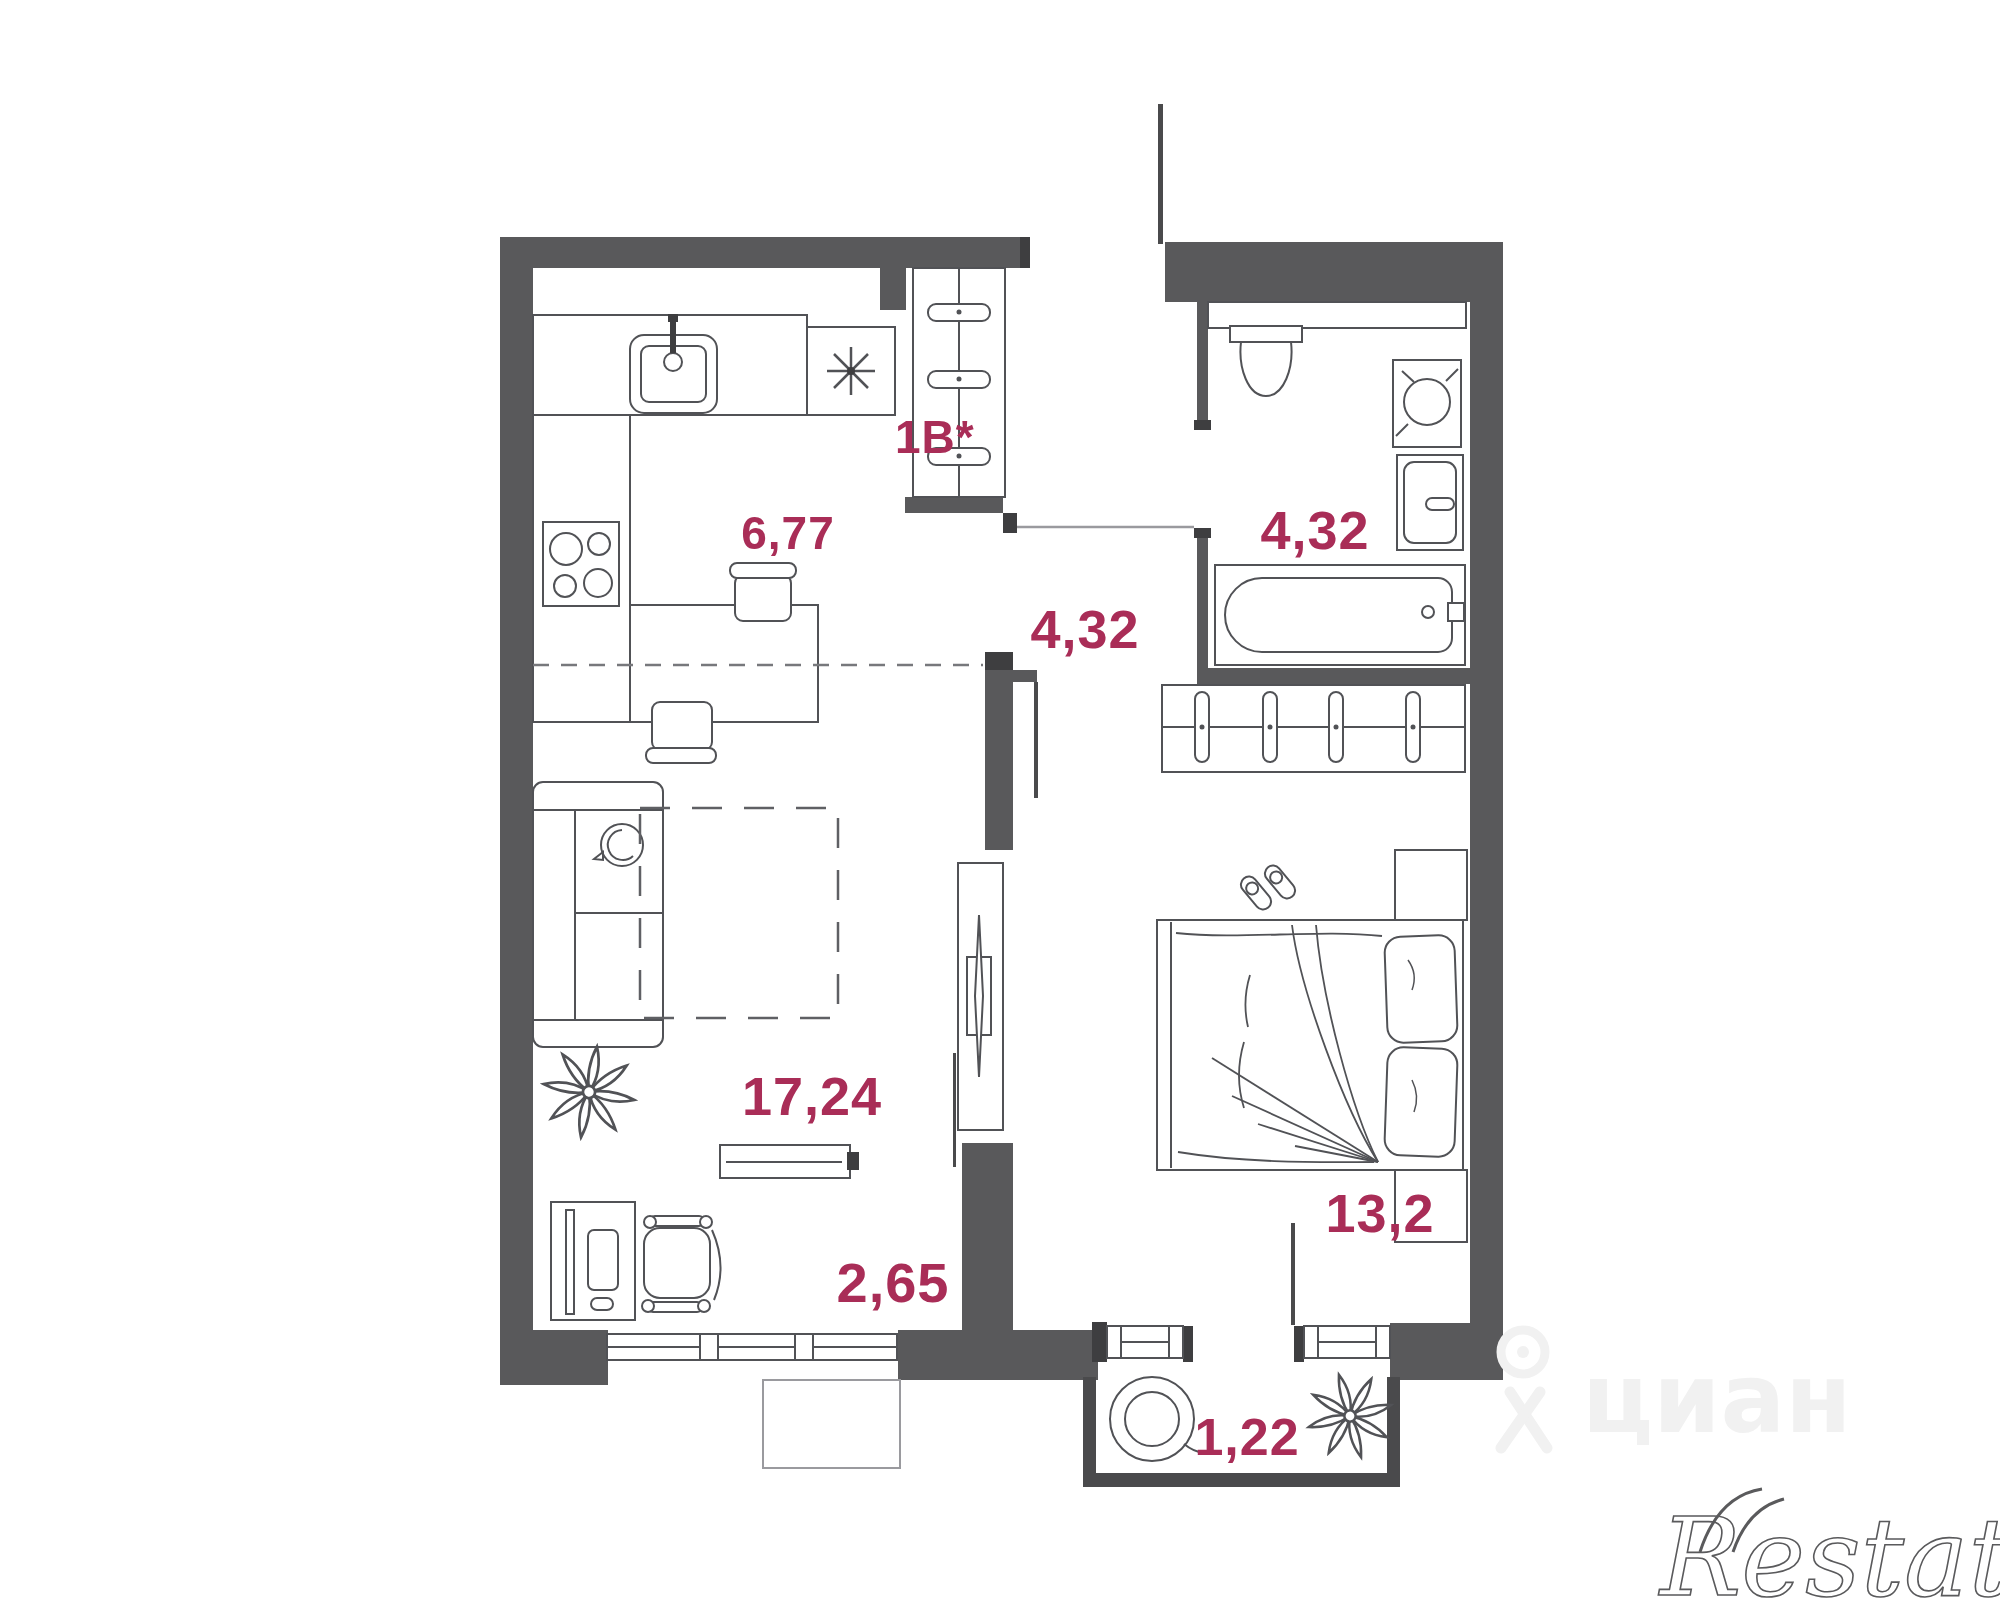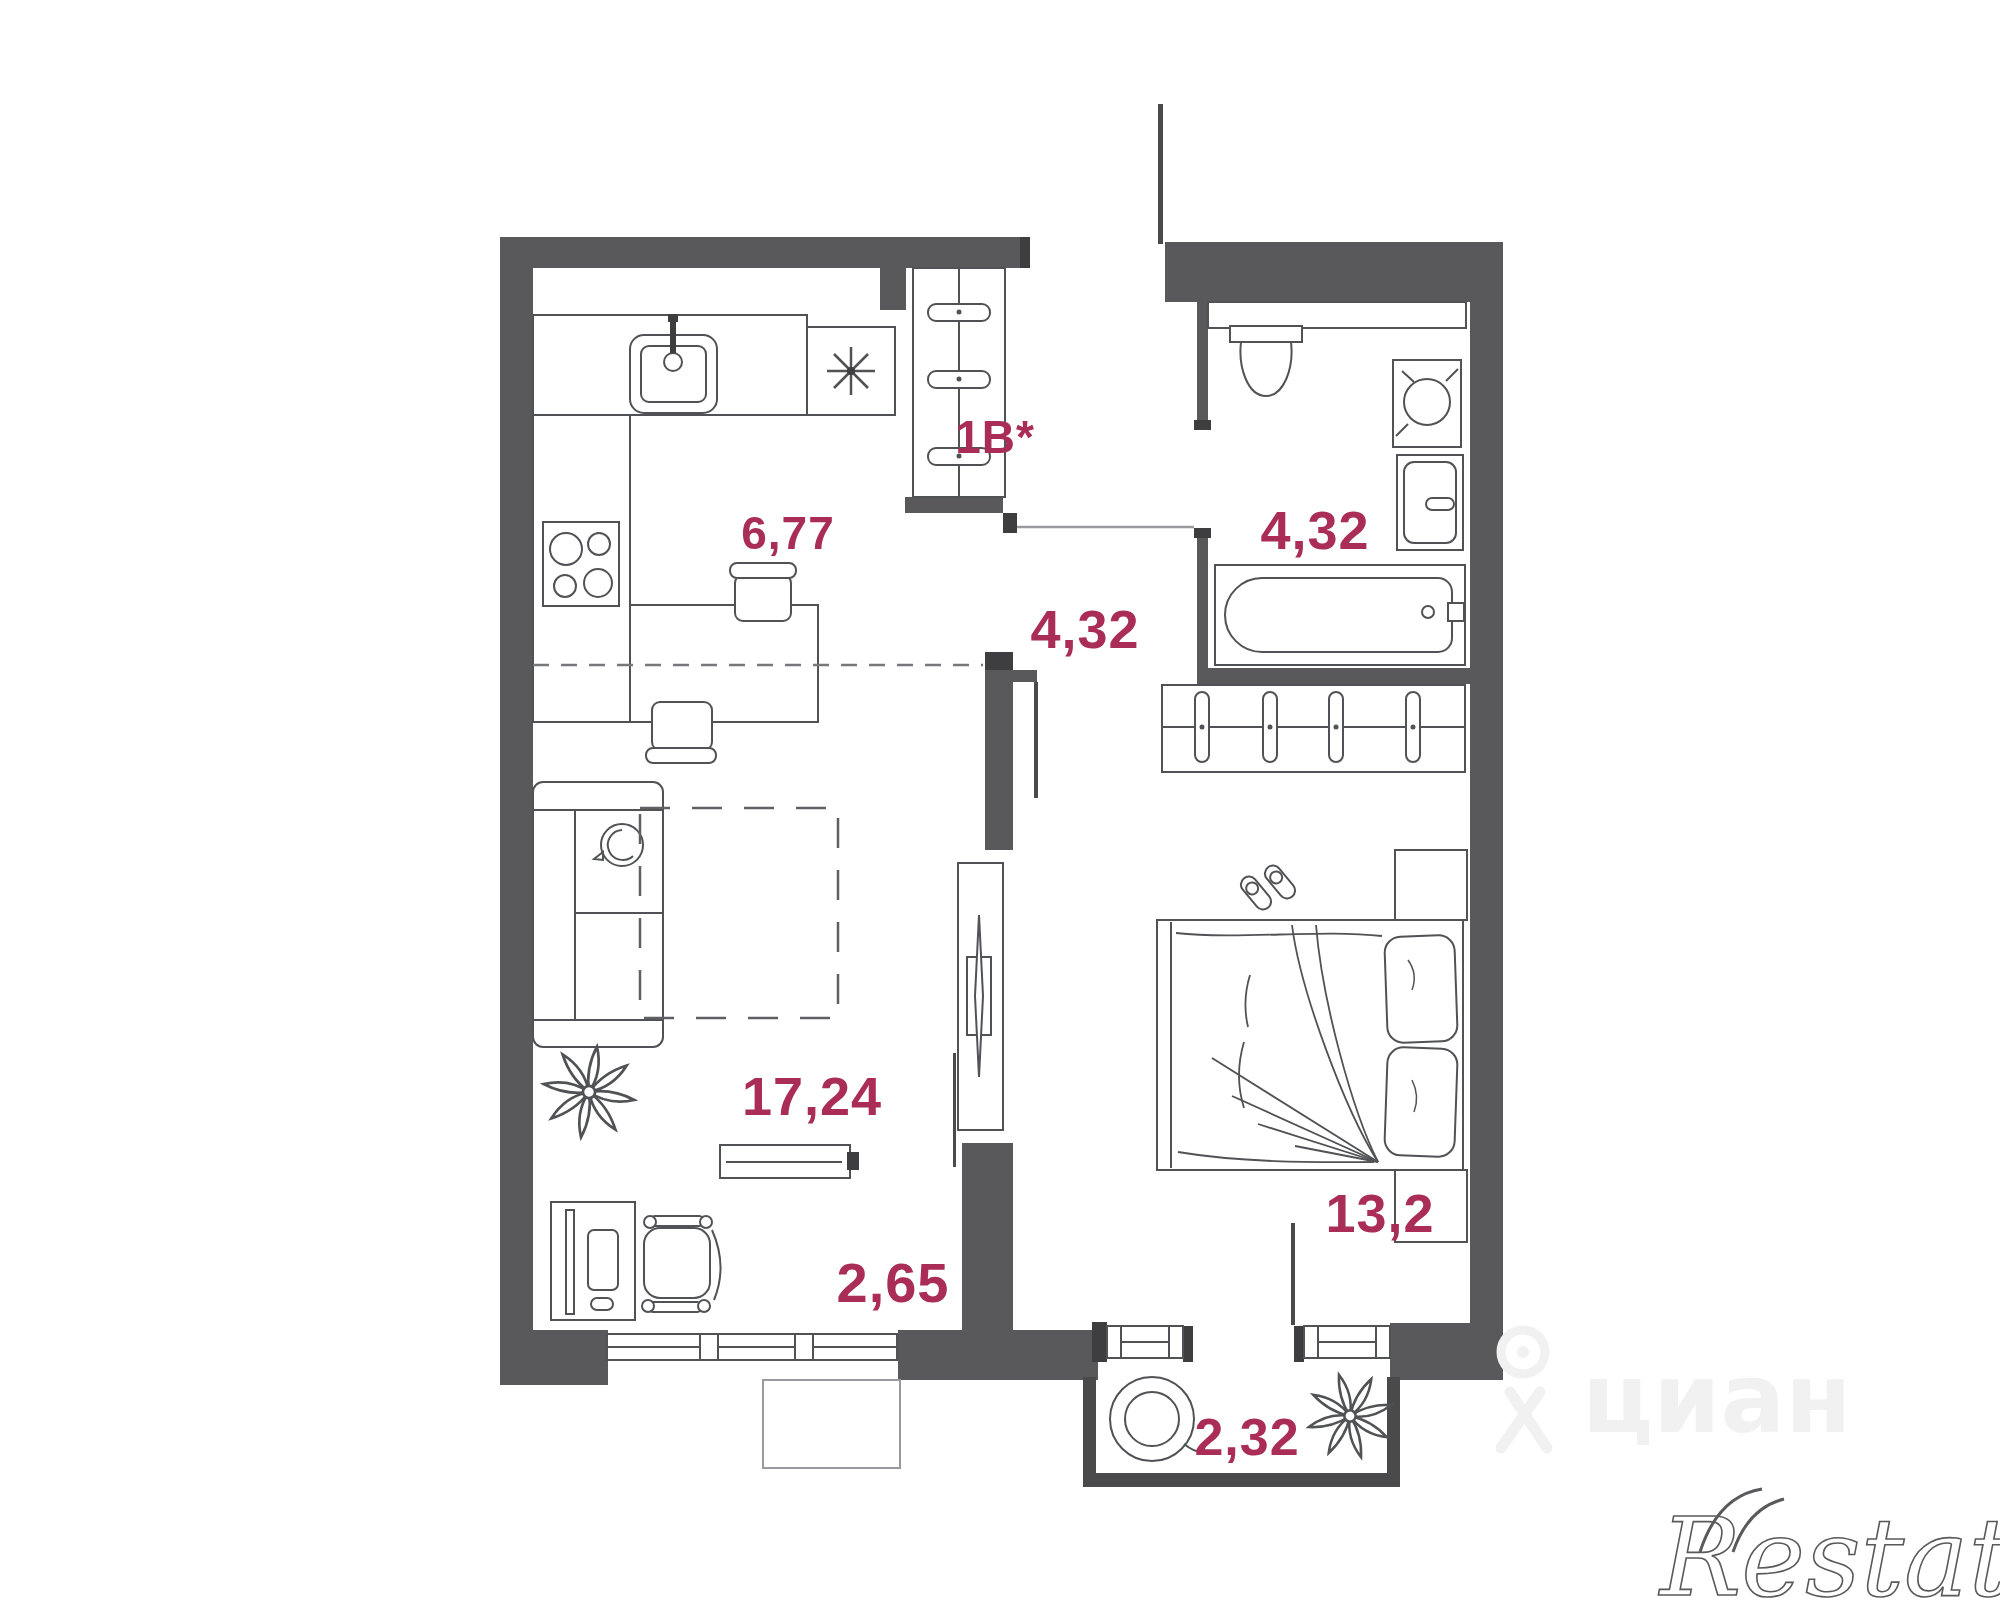--- a/index.html
+++ b/index.html
@@ -10,21 +10,21 @@
   html,body{margin:0;padding:0;background:#fff;}
   #stage{position:relative;width:2000px;height:1602px;background:#fff;overflow:hidden;
          font-family:"Liberation Sans",sans-serif;}
   .wall{position:absolute;background:var(--wall);}
   .wall.dark{background:#3e3e40;}
   .leaf{position:absolute;background:#4a4a4c;}
   svg.layer{position:absolute;left:0;top:0;}
   .area-label{position:absolute;transform:translate(-50%,-50%);color:var(--accent);
               font-weight:700;letter-spacing:1px;white-space:nowrap;}
   .fs58{font-size:46px;text-align:center;} .fs56{font-size:56px;} .fs54{font-size:54px;} .fs52{font-size:52px;}
-  #unit-label{position:absolute;left:895px;top:410px;width:140px;text-align:right;
+  #unit-label{position:absolute;left:895px;top:410px;width:140px;
               color:var(--accent);font-weight:700;font-size:46px;letter-spacing:1px;}
   #spec-box{position:absolute;left:1041px;top:358px;width:143px;height:149px;
             border:3px solid var(--accent);background:#fff;display:flex;flex-direction:column;
             align-items:center;justify-content:center;}
   #spec-box .spec-row{color:var(--accent);font-weight:700;font-size:54px;line-height:49px;
                       letter-spacing:0px;}
 </style>
 </head>
 <body>
 
@@ -290,15 +290,15 @@
 
   <div id="unit-label">1B*</div>
 
 
   <div class="area-label fs58" style="left:788px;top:533px">6,77</div>
   <div class="area-label fs54" style="left:1085px;top:629px">4,32</div>
   <div class="area-label fs54" style="left:1315px;top:530px">4,32</div>
   <div class="area-label fs54" style="left:812px;top:1096px">17,24</div>
   <div class="area-label fs56" style="left:893px;top:1282px">2,65</div>
   <div class="area-label fs54" style="left:1380px;top:1213px">13,2</div>
-  <div class="area-label fs52" style="left:1247px;top:1437px">2,32</div>
+  <div class="area-label fs52" style="left:1247px;top:1437px">1,22</div>
 
 </div>
 
 </body></html>

